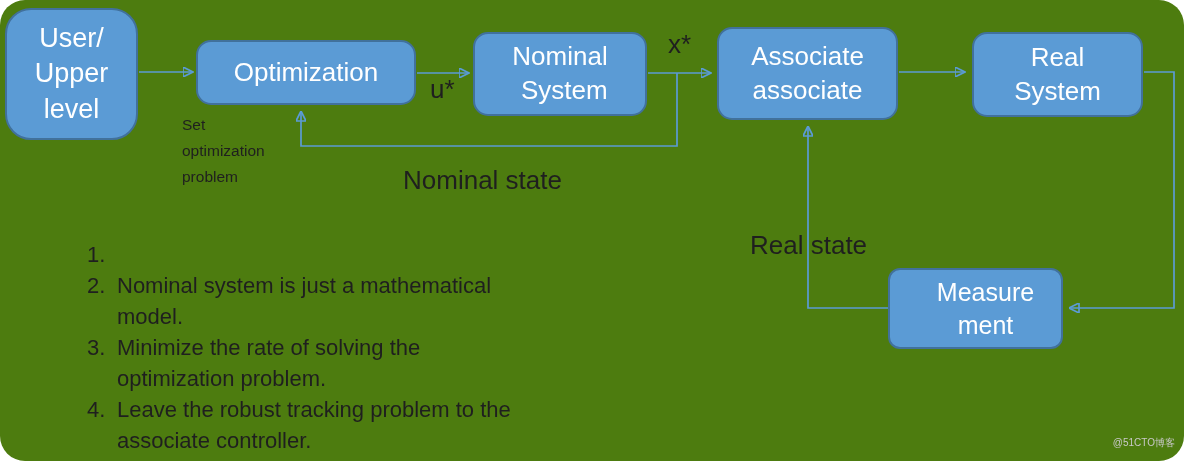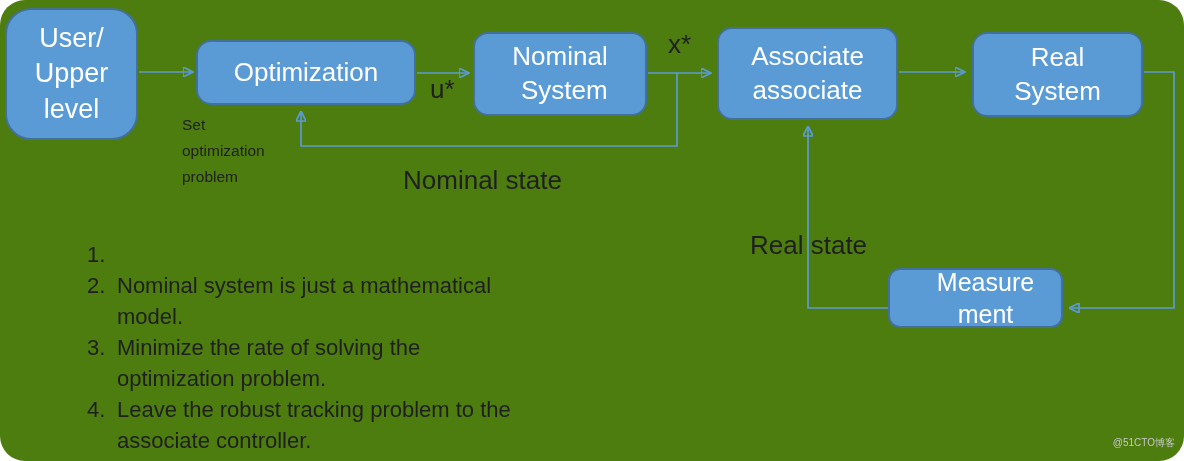--- a/index.html
+++ b/index.html
@@ -21,21 +21,21 @@
     position:absolute;box-sizing:border-box;
     background:var(--box-fill);border:2px solid var(--box-border);
     color:var(--box-text);display:flex;align-items:center;justify-content:center;
     text-align:center;white-space:pre-line;line-height:1.3;
   }
   .b-user {left:5px;  top:8px;  width:133px;height:132px;border-radius:26px;font-size:27px;}
   .b-opt  {left:196px;top:40px; width:220px;height:65px; border-radius:15px;font-size:26px;}
   .b-nom  {left:473px;top:32px; width:174px;height:84px; border-radius:15px;font-size:26px;text-align:right;}
   .b-assoc{left:717px;top:27px; width:181px;height:93px; border-radius:15px;font-size:26px;}
   .b-real {left:972px;top:32px; width:171px;height:85px; border-radius:15px;font-size:26px;}
-  .b-meas {left:888px;top:268px;width:175px;height:60px; border-radius:12px;font-size:25px;padding-left:20px;}
+  .b-meas {left:888px;top:268px;width:175px;height:81px; border-radius:12px;font-size:25px;padding-left:20px;}
   .lbl{position:absolute;white-space:pre-line;color:var(--label-text);}
   .l-set      {left:146px;top:112px;font-size:15.5px;line-height:26px;margin-left:36px;}
   .l-ustar    {left:430px;top:74px; font-size:26px;}
   .l-xstar    {left:668px;top:29px; font-size:26px;}
   .l-nomstate {left:403px;top:165px;font-size:26px;}
   .l-realstate{left:750px;top:230px;font-size:26px;}
   .notes{position:absolute;left:87px;top:239px;font-size:22px;line-height:31px;}
   .note{display:flex;}
   .note .num{flex:0 0 30px;}
   .note .txt{white-space:pre-line;}

